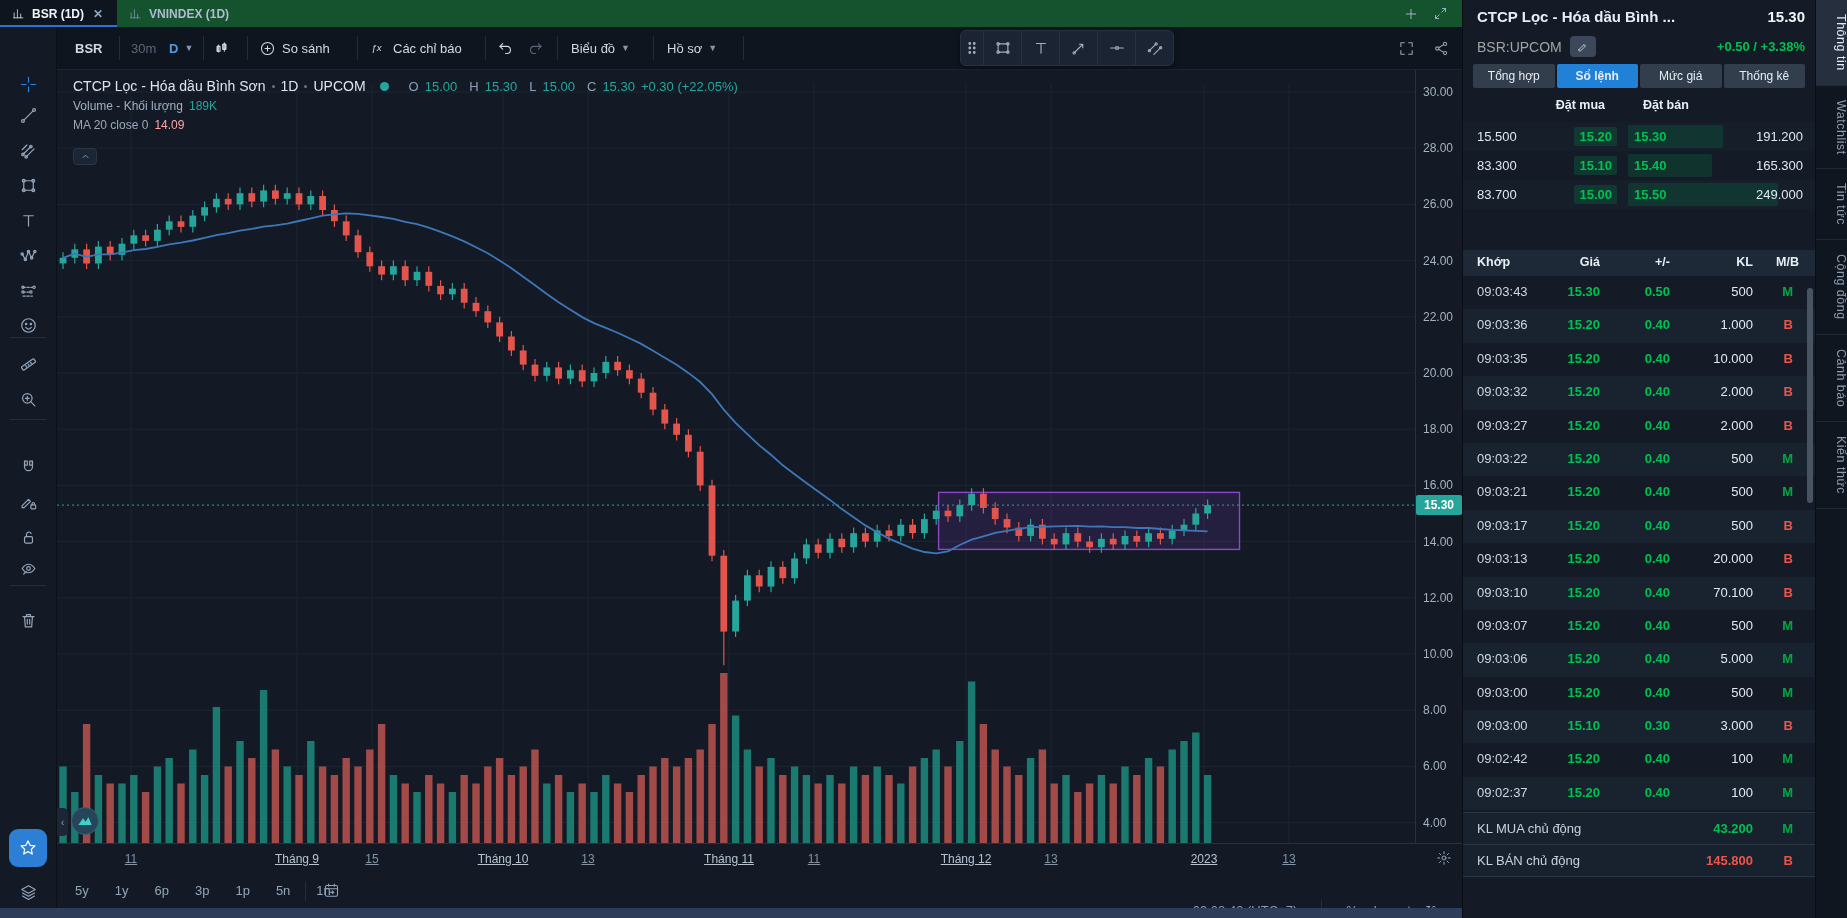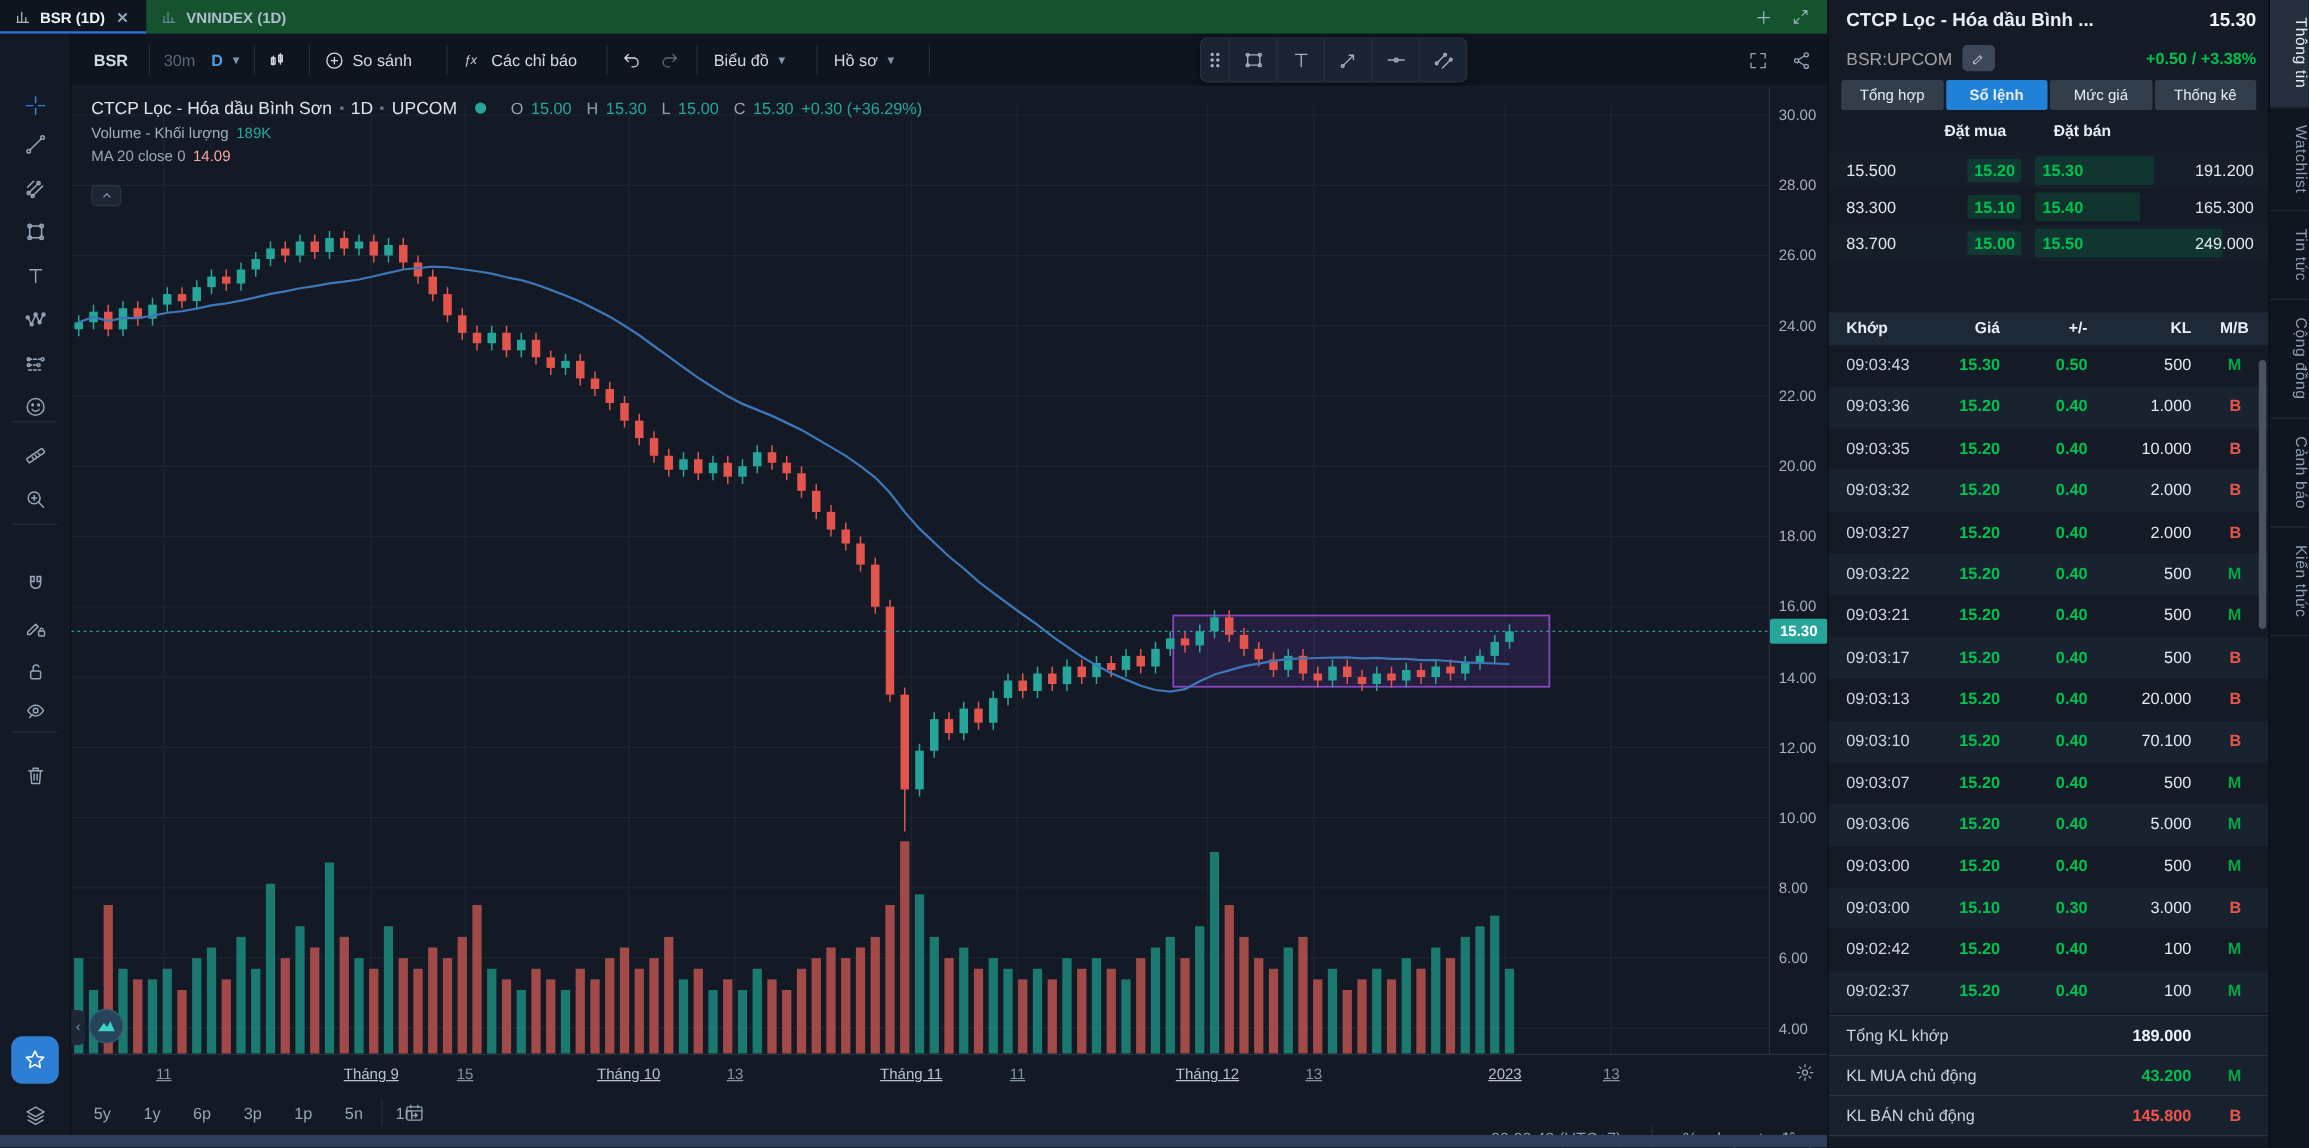--- a/index.html
+++ b/index.html
@@ -845,21 +845,21 @@
           <span class="lg-title">UPCOM</span>
         <span class="mkt-dot"></span>
         <span class="oh-l">O</span>
           <span class="oh-v">15.00</span>
         <span class="oh-l">H</span>
           <span class="oh-v">15.30</span>
         <span class="oh-l">L</span>
           <span class="oh-v">15.00</span>
         <span class="oh-l">C</span>
           <span class="oh-v">15.30</span>
-        <span class="oh-v">+0.30 (+36.29%)</span>
+        <span class="oh-v">+0.30 (+22.05%)</span>
       </div>
       <div class="lg-row">
         <span class="lg-sub">Volume - Khối lượng</span>
         <span class="lg-teal">189K</span>
       </div>
       <div class="lg-row">
         <span class="lg-ma">MA 20 close 0</span>
         <span class="lg-mav">14.09</span>
       </div>
     </div>
@@ -1045,25 +1045,20 @@
     <span class="c-time">09:02:37</span>
     <span class="c-price">15.20</span>
     <span class="c-chg">0.40</span>
     <span class="c-kl">100</span>
     <span class="c-mb mb-M">M</span>
   </div>
       </div>
     <div id="p-scroll"></div>
     <div id="p-summary">
   <div class="sum-row">
-    <span class="sum-label">Tổng KL khớp</span>
-    <span class="sum-val white">189.000</span>
-
-  </div>
-  <div class="sum-row">
     <span class="sum-label">KL MUA chủ động</span>
     <span class="sum-val green">43.200</span>
     <span class="sum-mb mb-M">M</span>
   </div>
   <div class="sum-row">
     <span class="sum-label">KL BÁN chủ động</span>
     <span class="sum-val red">145.800</span>
     <span class="sum-mb mb-B">B</span>
   </div>
       </div>

